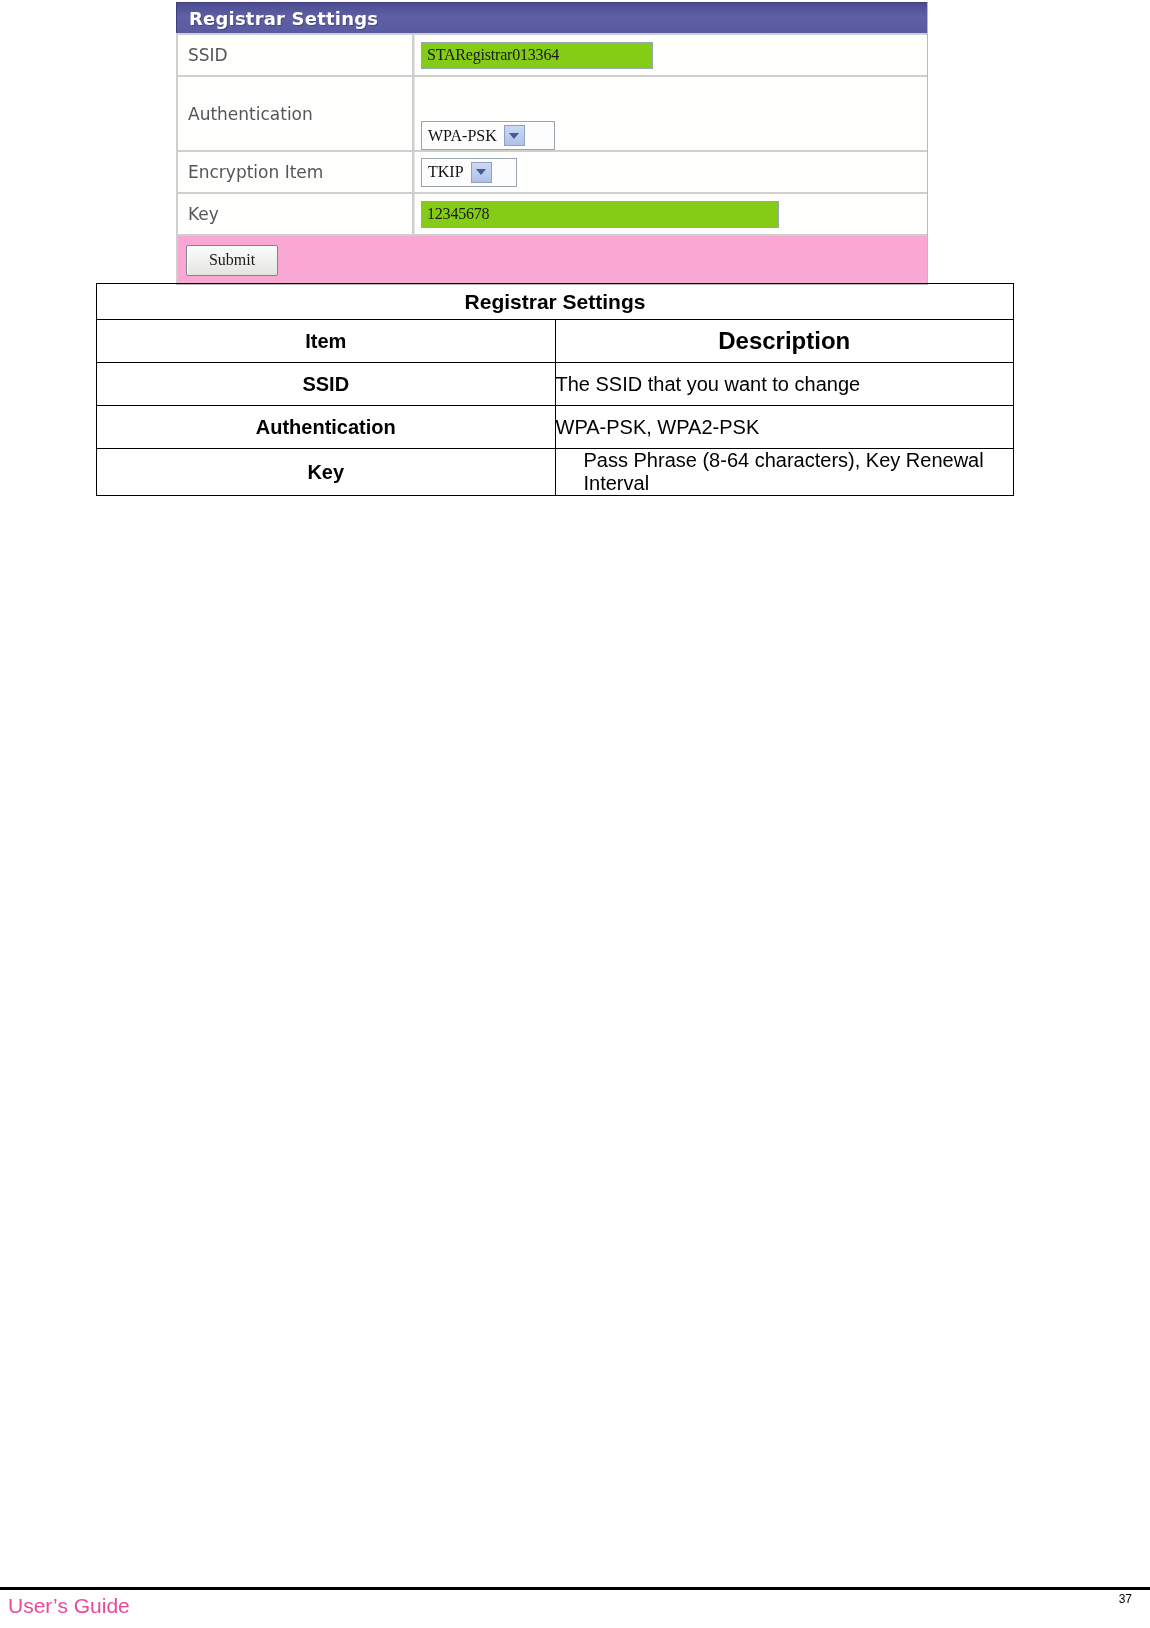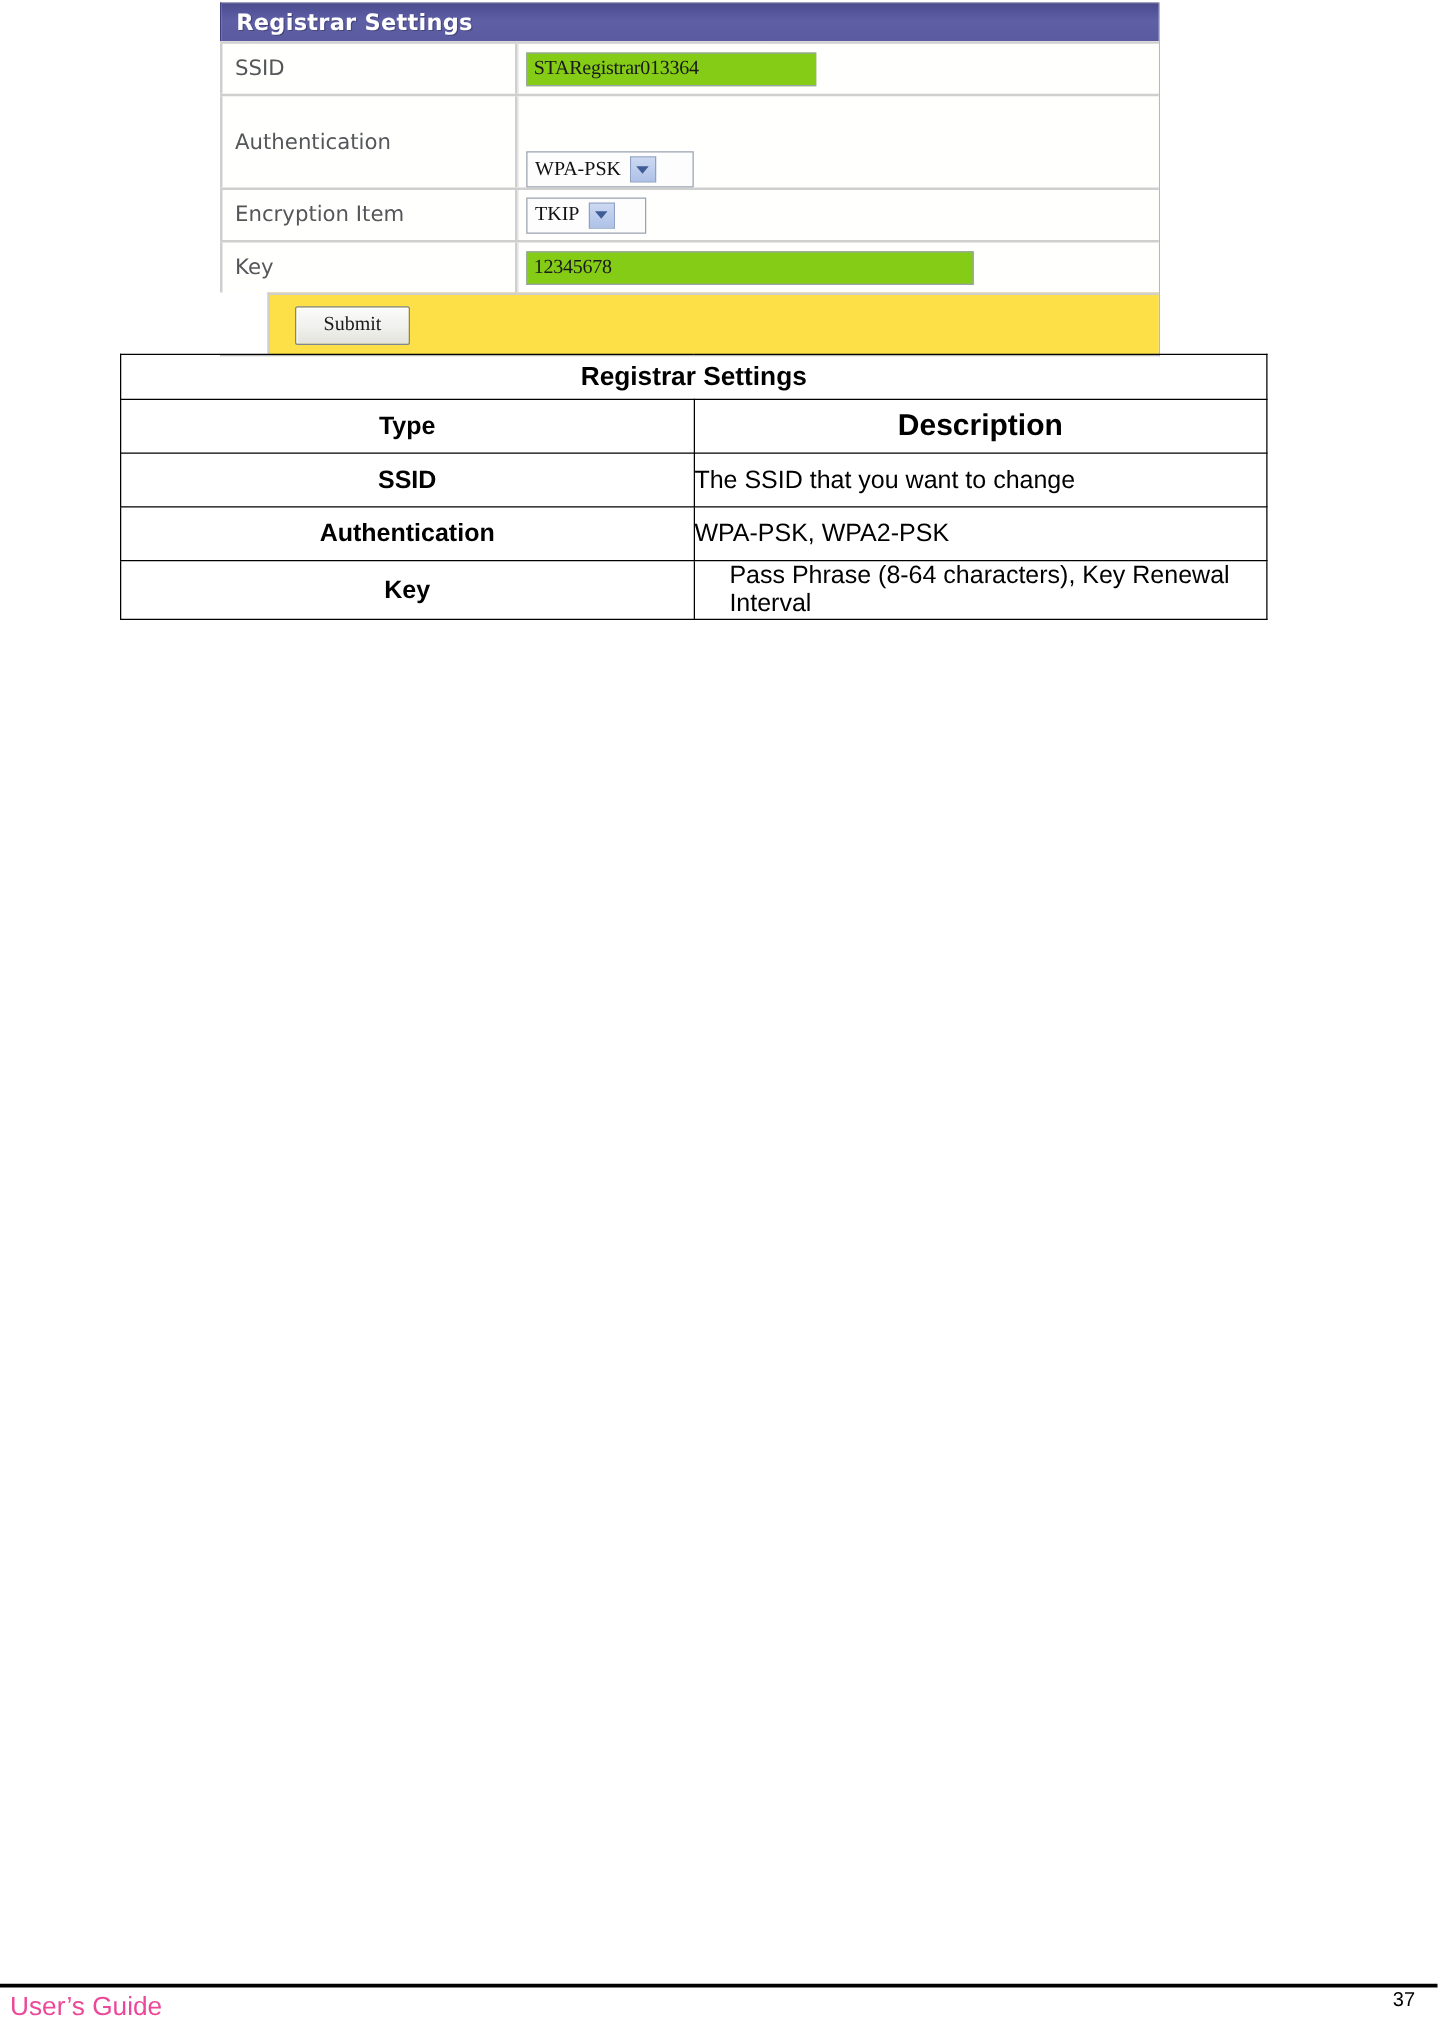--- a/index.html
+++ b/index.html
@@ -128,23 +128,22 @@
   .selbox.auth { width: 134px; margin-top: 44px; }
   .selbox.enc  { width: 96px; }
 
   
   .shot-submit-row {
     border-top: 2px solid #cfcfcf;
     border-left: 2px solid #cfcfcf;
     height: 48px;
     display: flex;
     align-items: center;
-    padding-left: 20px;
-    background: #fde047;
-    margin-left: 38px;
+    padding-left: 8px;
+    background: #f9a8d4;
   }
   .btn-submit {
     box-sizing: border-box;
     height: 31px;
     min-width: 92px;
     padding: 0 14px;
     border: 1px solid #7d8692;
     border-radius: 2px;
     background: linear-gradient(to bottom, #fbfbfb 0%, #f0f0ec 55%, #e4e4de 100%);
     display: flex;
@@ -209,21 +208,21 @@
     position: absolute;
     left: 8px;
     top: 1594px;
     font-size: 21px;
     color: #ec4899;
   }
   .footer-page {
     position: absolute;
     right: 18px;
     top: 1592px;
-    font-size: 16px;
+    font-size: 12px;
     color: #000000;
   }
 </style>
 </head>
 <body>
 
 <div class="shot">
 
   <div class="shot-title">
     <span>Registrar Settings</span>
@@ -272,21 +271,21 @@
   </div>
 
 </div>
 
 <table class="desc-table">
   <tbody>
     <tr>
       <td class="desc-title-cell" colspan="2">Registrar Settings</td>
     </tr>
     <tr>
-      <td class="desc-item-cell desc-head-cell">Type</td>
+      <td class="desc-item-cell desc-head-cell">Item</td>
       <td class="desc-head-cell">Description</td>
     </tr>
     <tr>
       <td class="desc-item-cell">SSID</td>
       <td class="desc-val-cell">The SSID that you want to change</td>
     </tr>
     <tr>
       <td class="desc-item-cell">Authentication</td>
       <td class="desc-val-cell">WPA-PSK, WPA2-PSK</td>
     </tr>

